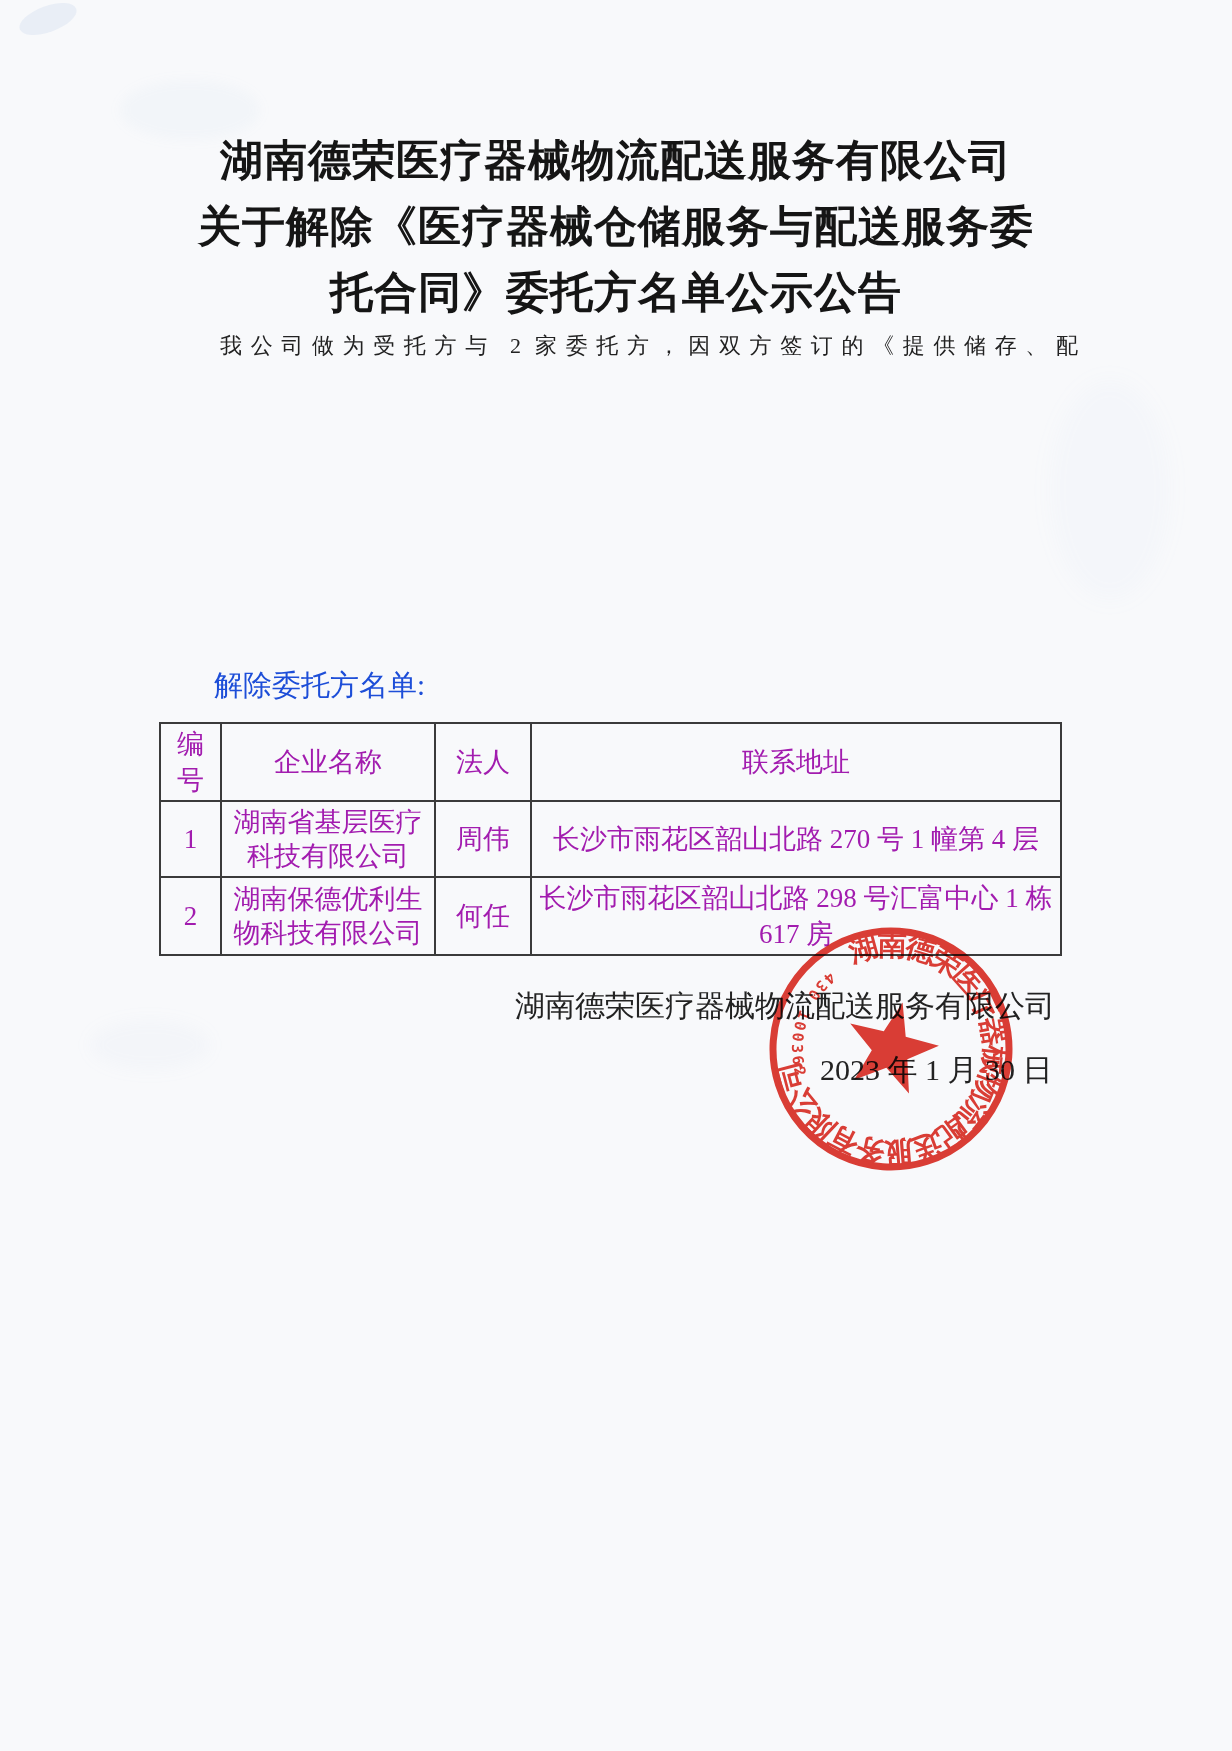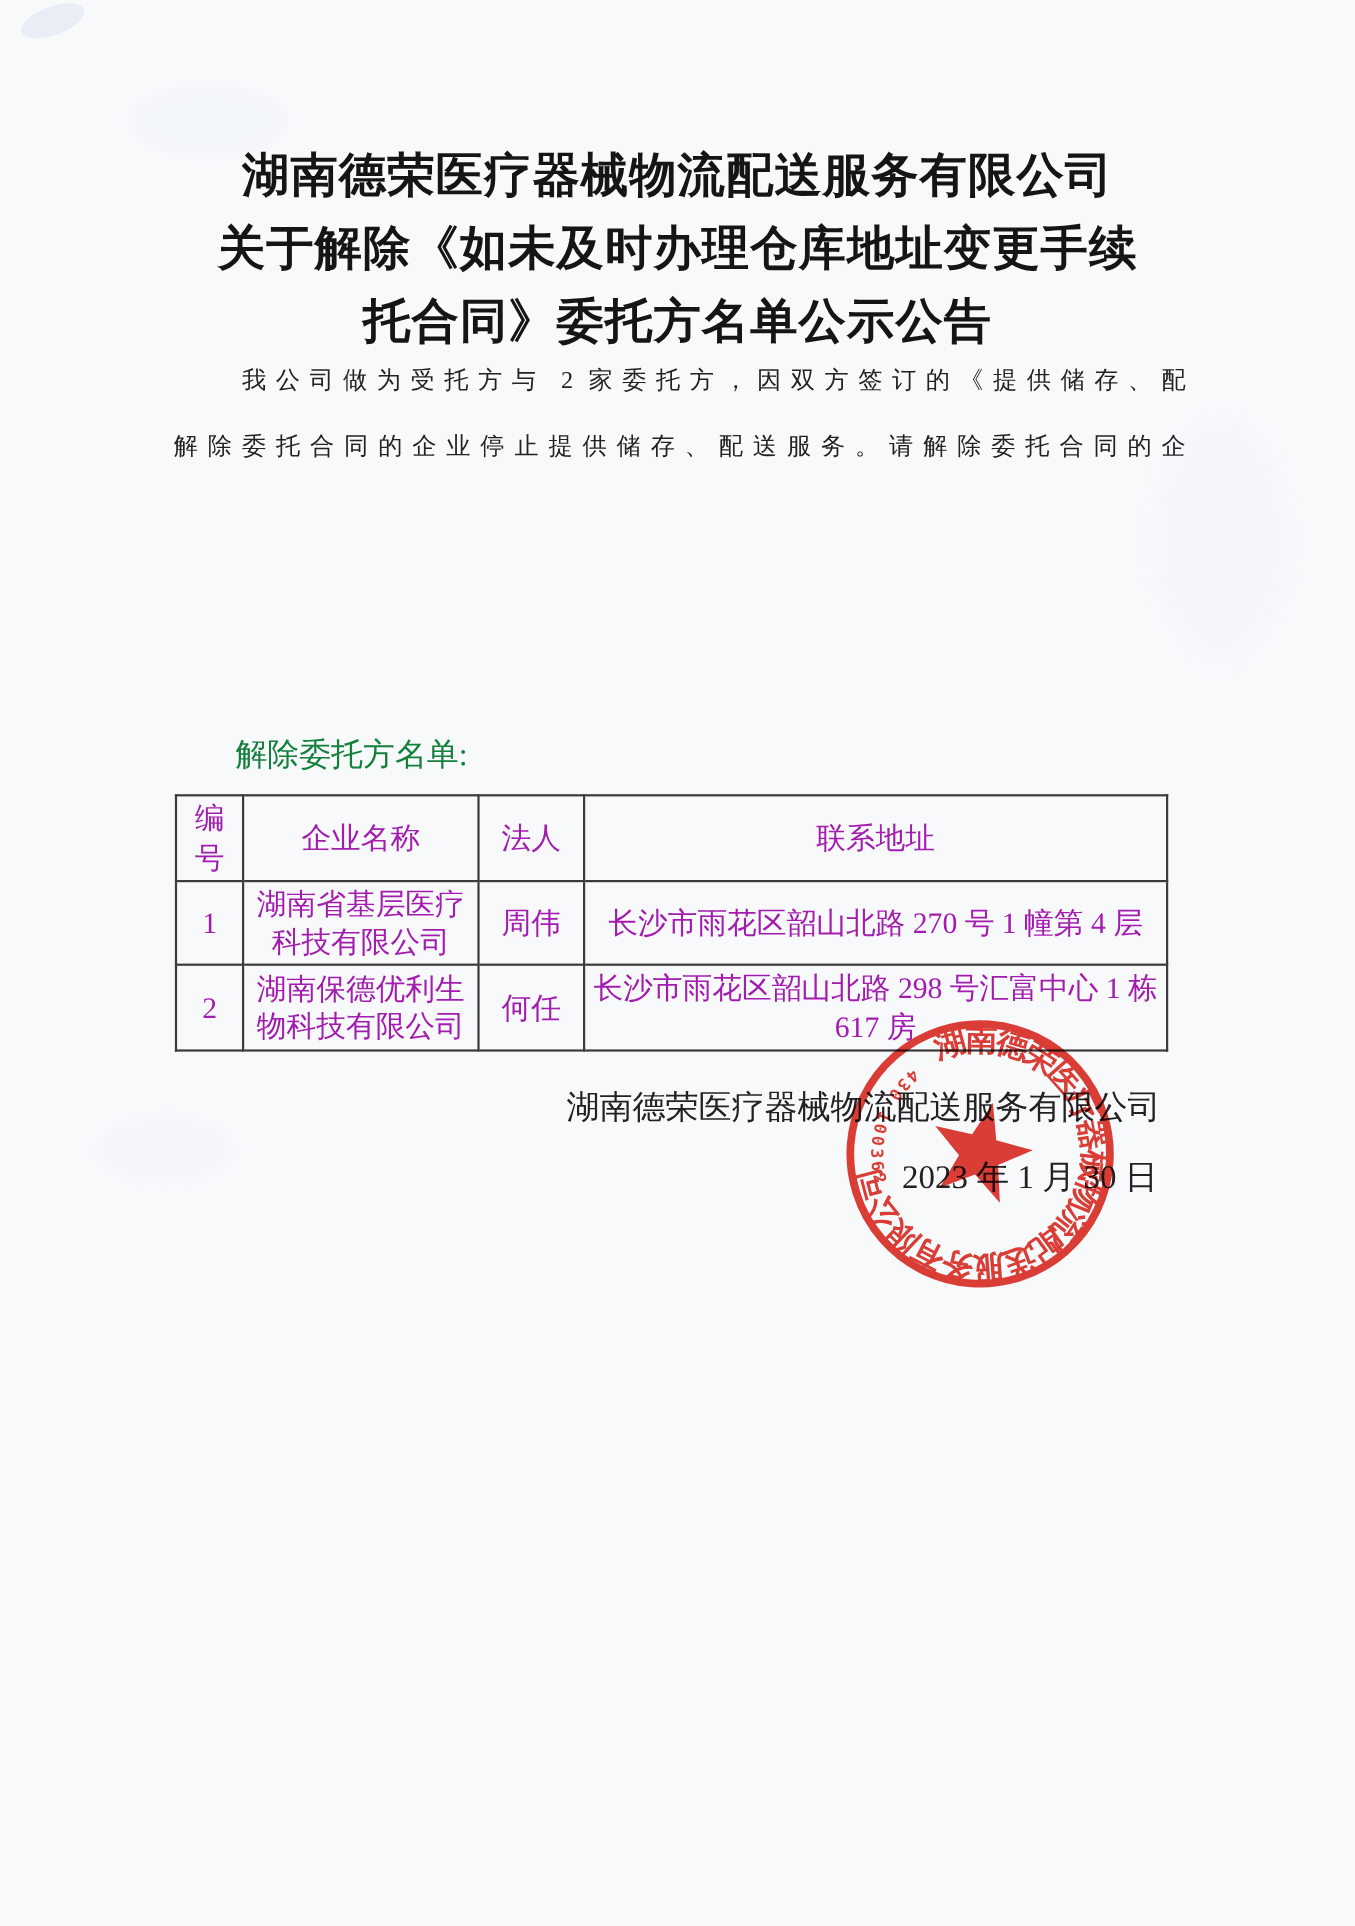--- a/index.html
+++ b/index.html
@@ -33,21 +33,21 @@
     height:60px;line-height:60px;white-space:nowrap;
     text-align:justify;text-align-last:justify;
     -moz-text-align-last:justify;
     overflow:hidden;
   }
   .body-line.first{padding-left:62px;}
   .body-line.last{text-align-last:left;}
 
   .list-label{
     position:absolute;left:214px;top:666px;
-    font-size:29px;color:#15803d;
+    font-size:29px;color:#1d4ed8;
   }
 
   table.rescind{
     position:absolute;left:159px;top:722px;
     border-collapse:collapse;table-layout:fixed;
     font-size:27px;color:#a21caf;
   }
   table.rescind th, table.rescind td{
     border:2px solid #3b3b3b;
     text-align:center;vertical-align:middle;
@@ -79,27 +79,26 @@
 </head>
 <body>
 
 <div class="smudge s1"></div>
 <div class="smudge s2"></div>
 <div class="smudge s3"></div>
 <div class="smudge s4"></div>
 
 <div class="doc-title">
   <div>湖南德荣医疗器械物流配送服务有限公司</div>
-  <div>关于解除《如未及时办理仓库地址变更手续</div>
+  <div>关于解除《医疗器械仓储服务与配送服务委</div>
   <div>托合同》委托方名单公示公告</div>
 </div>
 
 <div class="body-text">
   <div class="body-line first">我公司做为受托方与 2 家委托方，因双方签订的《提供储存、配</div>
-  <div class="body-line">解除委托合同的企业停止提供储存、配送服务。请解除委托合同的企</div>
 </div>
 
 <div class="list-label">解除委托方名单:</div>
 
 <table class="rescind">
   <colgroup>
     <col class="c-no">
       <col class="c-name">
       <col class="c-legal">
       <col class="c-addr">

